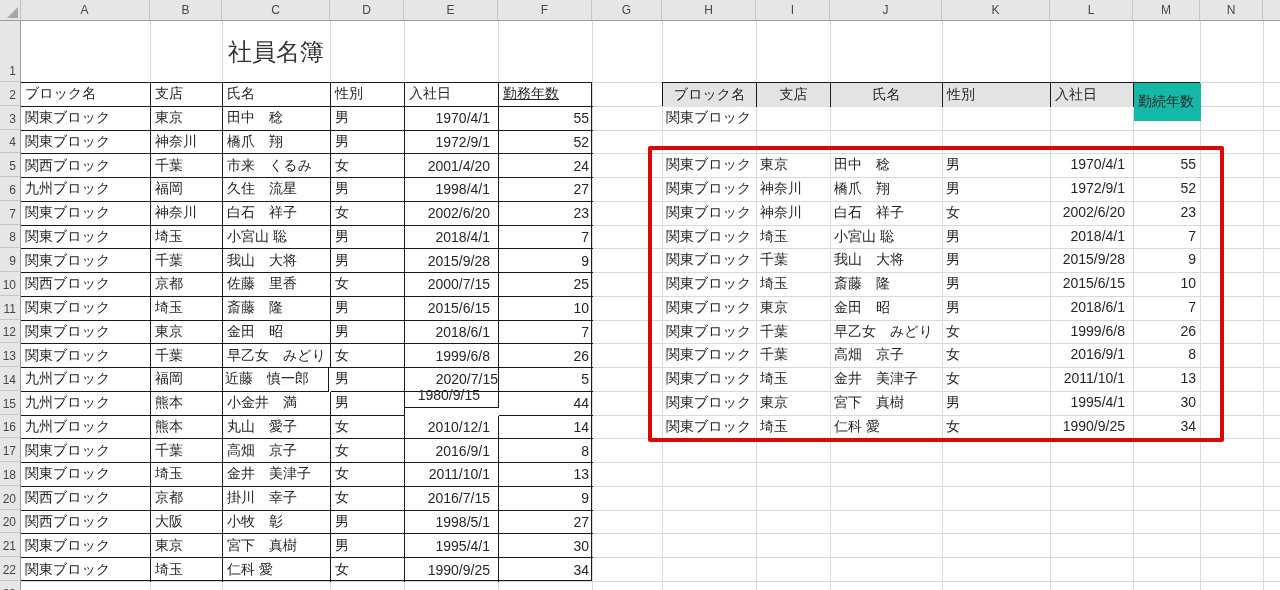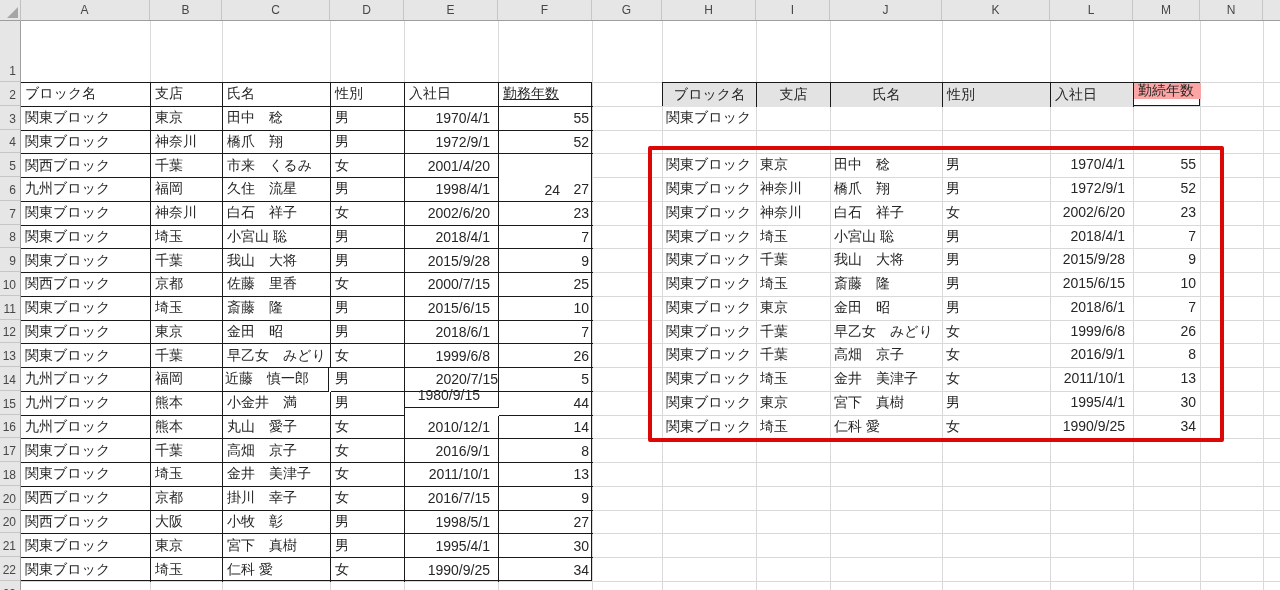--- a/index.html
+++ b/index.html
@@ -107,20 +107,21 @@
       <div class="abs gl" style="left: 20px; top: 414.5px; width: 1260px; height: 1px; background: rgb(217, 217, 217);"></div>
       <div class="abs gl" style="left: 20px; top: 438.25px; width: 1260px; height: 1px; background: rgb(217, 217, 217);"></div>
       <div class="abs gl" style="left: 20px; top: 462px; width: 1260px; height: 1px; background: rgb(217, 217, 217);"></div>
       <div class="abs gl" style="left: 20px; top: 485.75px; width: 1260px; height: 1px; background: rgb(217, 217, 217);"></div>
       <div class="abs gl" style="left: 20px; top: 509.5px; width: 1260px; height: 1px; background: rgb(217, 217, 217);"></div>
       <div class="abs gl" style="left: 20px; top: 533.25px; width: 1260px; height: 1px; background: rgb(217, 217, 217);"></div>
       <div class="abs gl" style="left: 20px; top: 557px; width: 1260px; height: 1px; background: rgb(217, 217, 217);"></div>
       <div class="abs gl" style="left: 20px; top: 580.75px; width: 1260px; height: 1px; background: rgb(217, 217, 217);"></div>
     </div>
 
+  <div id="title-cell" class="abs cell" style="left: 222px; top: 36px; width: 108px;">社員名簿</div>
 
   <div id="left-table" class="abs" style="left: 20px; top: 82px; width: 572px; height: 498.75px; border-color: rgb(26, 26, 26);">
       <div class="tcell" style="left: 0px; top: 0px; width: 130px; height: 23.75px; border-right: 1px solid rgb(26, 26, 26); border-bottom: 1px solid rgb(26, 26, 26); padding-left: 4px;">ブロック名</div>
       <div class="tcell" style="left: 130px; top: 0px; width: 72px; height: 23.75px; border-right: 1px solid rgb(26, 26, 26); border-bottom: 1px solid rgb(26, 26, 26); padding-left: 4px;">支店</div>
       <div class="tcell" style="left: 202px; top: 0px; width: 108px; height: 23.75px; border-right: 1px solid rgb(26, 26, 26); border-bottom: 1px solid rgb(26, 26, 26); padding-left: 4px;">氏名</div>
       <div class="tcell" style="left: 310px; top: 0px; width: 74px; height: 23.75px; border-right: 1px solid rgb(26, 26, 26); border-bottom: 1px solid rgb(26, 26, 26); padding-left: 4px;">性別</div>
       <div class="tcell" style="left: 384px; top: 0px; width: 94px; height: 23.75px; border-right: 1px solid rgb(26, 26, 26); border-bottom: 1px solid rgb(26, 26, 26); padding-left: 4px;">入社日</div>
       <div class="tcell" style="left: 478px; top: 0px; width: 94px; height: 23.75px; border-right: none; border-bottom: 1px solid rgb(26, 26, 26); padding-left: 4px; text-decoration: underline;">勤務年数</div>
       <div class="tcell" style="left: 0px; top: 23.75px; width: 130px; height: 23.75px; border-right: 1px solid rgb(26, 26, 26); border-bottom: 1px solid rgb(26, 26, 26); padding-left: 4px;">関東ブロック</div>
       <div class="tcell" style="left: 130px; top: 23.75px; width: 72px; height: 23.75px; border-right: 1px solid rgb(26, 26, 26); border-bottom: 1px solid rgb(26, 26, 26); padding-left: 4px;">東京</div>
@@ -132,21 +133,21 @@
       <div class="tcell" style="left: 130px; top: 47.5px; width: 72px; height: 23.75px; border-right: 1px solid rgb(26, 26, 26); border-bottom: 1px solid rgb(26, 26, 26); padding-left: 4px;">神奈川</div>
       <div class="tcell" style="left: 202px; top: 47.5px; width: 108px; height: 23.75px; border-right: 1px solid rgb(26, 26, 26); border-bottom: 1px solid rgb(26, 26, 26); padding-left: 4px;">橋爪　翔</div>
       <div class="tcell" style="left: 310px; top: 47.5px; width: 74px; height: 23.75px; border-right: 1px solid rgb(26, 26, 26); border-bottom: 1px solid rgb(26, 26, 26); padding-left: 4px;">男</div>
       <div class="tcell" style="left: 384px; top: 47.5px; width: 94px; height: 23.75px; border-right: 1px solid rgb(26, 26, 26); border-bottom: 1px solid rgb(26, 26, 26); justify-content: flex-end; padding-right: 8px;">1972/9/1</div>
       <div class="tcell" style="left: 478px; top: 47.5px; width: 94px; height: 23.75px; border-right: none; border-bottom: 1px solid rgb(26, 26, 26); justify-content: flex-end; padding-right: 4px;">52</div>
       <div class="tcell" style="left: 0px; top: 71.25px; width: 130px; height: 23.75px; border-right: 1px solid rgb(26, 26, 26); border-bottom: 1px solid rgb(26, 26, 26); padding-left: 4px;">関西ブロック</div>
       <div class="tcell" style="left: 130px; top: 71.25px; width: 72px; height: 23.75px; border-right: 1px solid rgb(26, 26, 26); border-bottom: 1px solid rgb(26, 26, 26); padding-left: 4px;">千葉</div>
       <div class="tcell" style="left: 202px; top: 71.25px; width: 108px; height: 23.75px; border-right: 1px solid rgb(26, 26, 26); border-bottom: 1px solid rgb(26, 26, 26); padding-left: 4px;">市来　くるみ</div>
       <div class="tcell" style="left: 310px; top: 71.25px; width: 74px; height: 23.75px; border-right: 1px solid rgb(26, 26, 26); border-bottom: 1px solid rgb(26, 26, 26); padding-left: 4px;">女</div>
       <div class="tcell" style="left: 384px; top: 71.25px; width: 94px; height: 23.75px; border-right: 1px solid rgb(26, 26, 26); border-bottom: 1px solid rgb(26, 26, 26); justify-content: flex-end; padding-right: 8px;">2001/4/20</div>
-      <div class="tcell" style="left: 456px; top: 71.25px; width: 94px; height: 23.75px; border-right: none; border-bottom: 1px solid rgb(26, 26, 26); justify-content: flex-end; padding-right: 11px; margin-top: 24px;">24</div>
+      <div class="tcell" style="left: 478px; top: 71.25px; width: 94px; height: 23.75px; border-right: none; border-bottom: 1px solid rgb(26, 26, 26); justify-content: flex-end; padding-right: 4px;">24</div>
       <div class="tcell" style="left: 0px; top: 95px; width: 130px; height: 23.75px; border-right: 1px solid rgb(26, 26, 26); border-bottom: 1px solid rgb(26, 26, 26); padding-left: 4px;">九州ブロック</div>
       <div class="tcell" style="left: 130px; top: 95px; width: 72px; height: 23.75px; border-right: 1px solid rgb(26, 26, 26); border-bottom: 1px solid rgb(26, 26, 26); padding-left: 4px;">福岡</div>
       <div class="tcell" style="left: 202px; top: 95px; width: 108px; height: 23.75px; border-right: 1px solid rgb(26, 26, 26); border-bottom: 1px solid rgb(26, 26, 26); padding-left: 4px;">久住　流星</div>
       <div class="tcell" style="left: 310px; top: 95px; width: 74px; height: 23.75px; border-right: 1px solid rgb(26, 26, 26); border-bottom: 1px solid rgb(26, 26, 26); padding-left: 4px;">男</div>
       <div class="tcell" style="left: 384px; top: 95px; width: 94px; height: 23.75px; border-right: 1px solid rgb(26, 26, 26); border-bottom: 1px solid rgb(26, 26, 26); justify-content: flex-end; padding-right: 8px;">1998/4/1</div>
       <div class="tcell" style="left: 478px; top: 95px; width: 94px; height: 23.75px; border-right: none; border-bottom: 1px solid rgb(26, 26, 26); justify-content: flex-end; padding-right: 4px;">27</div>
       <div class="tcell" style="left: 0px; top: 118.75px; width: 130px; height: 23.75px; border-right: 1px solid rgb(26, 26, 26); border-bottom: 1px solid rgb(26, 26, 26); padding-left: 4px;">関東ブロック</div>
       <div class="tcell" style="left: 130px; top: 118.75px; width: 72px; height: 23.75px; border-right: 1px solid rgb(26, 26, 26); border-bottom: 1px solid rgb(26, 26, 26); padding-left: 4px;">神奈川</div>
       <div class="tcell" style="left: 202px; top: 118.75px; width: 108px; height: 23.75px; border-right: 1px solid rgb(26, 26, 26); border-bottom: 1px solid rgb(26, 26, 26); padding-left: 4px;">白石　祥子</div>
       <div class="tcell" style="left: 310px; top: 118.75px; width: 74px; height: 23.75px; border-right: 1px solid rgb(26, 26, 26); border-bottom: 1px solid rgb(26, 26, 26); padding-left: 4px;">女</div>
@@ -242,21 +243,21 @@
       <div class="tcell" style="left: 310px; top: 475px; width: 74px; height: 23.75px; border-right: 1px solid rgb(26, 26, 26); border-bottom: none; padding-left: 4px;">女</div>
       <div class="tcell" style="left: 384px; top: 475px; width: 94px; height: 23.75px; border-right: 1px solid rgb(26, 26, 26); border-bottom: none; justify-content: flex-end; padding-right: 8px;">1990/9/25</div>
       <div class="tcell" style="left: 478px; top: 475px; width: 94px; height: 23.75px; border-right: none; border-bottom: none; justify-content: flex-end; padding-right: 4px;">34</div>
     </div>
   <div id="right-header" class="abs" style="left: 662px; top: 82px; width: 538px; height: 23.75px; border-color: rgb(26, 26, 26);">
       <div class="tcell" style="left: 0px; top: 0px; width: 94px; height: 23.75px; background: rgb(227, 227, 227); justify-content: center; padding-left: 0px; border-right: 1px solid rgb(26, 26, 26);">ブロック名</div>
       <div class="tcell" style="left: 94px; top: 0px; width: 74px; height: 23.75px; background: rgb(227, 227, 227); justify-content: center; padding-left: 0px; border-right: 1px solid rgb(26, 26, 26);">支店</div>
       <div class="tcell" style="left: 168px; top: 0px; width: 112px; height: 23.75px; background: rgb(227, 227, 227); justify-content: center; padding-left: 0px; border-right: 1px solid rgb(26, 26, 26);">氏名</div>
       <div class="tcell" style="left: 280px; top: 0px; width: 108px; height: 23.75px; background: rgb(227, 227, 227); justify-content: flex-start; padding-left: 4px; border-right: 1px solid rgb(26, 26, 26);">性別</div>
       <div class="tcell" style="left: 388px; top: 0px; width: 83px; height: 23.75px; background: rgb(227, 227, 227); justify-content: flex-start; padding-left: 4px; border-right: 1px solid rgb(26, 26, 26);">入社日</div>
-      <div class="tcell" style="left: 471px; top: 0px; width: 67px; height: 16px; background: #fca5a5; justify-content: flex-start; padding-left: 4px; border-right: none;">勤続年数</div>
+      <div class="tcell" style="left: 471px; top: 0px; width: 67px; height: 38px; background: #14b8a6; justify-content: flex-start; padding-left: 4px; border-right: none;">勤続年数</div>
     </div>
   <div id="criteria-cell" class="abs cell" style="left: 666px; top: 105.75px; height: 23.75px; line-height: 23.75px;">関東ブロック</div>
   <div id="right-data">
       <div class="abs cell" style="left: 662px; top: 153.25px; width: 94px; height: 23.75px; line-height: 23.75px; padding-left: 4px; box-sizing: border-box;">関東ブロック</div>
       <div class="abs cell" style="left: 756px; top: 153.25px; width: 74px; height: 23.75px; line-height: 23.75px; padding-left: 4px; box-sizing: border-box;">東京</div>
       <div class="abs cell" style="left: 830px; top: 153.25px; width: 112px; height: 23.75px; line-height: 23.75px; padding-left: 4px; box-sizing: border-box;">田中　稔</div>
       <div class="abs cell" style="left: 942px; top: 153.25px; width: 108px; height: 23.75px; line-height: 23.75px; padding-left: 4px; box-sizing: border-box;">男</div>
       <div class="abs cell" style="left: 1050px; top: 153.25px; width: 83px; height: 23.75px; line-height: 23.75px; text-align: right; padding-right: 8px; box-sizing: border-box;">1970/4/1</div>
       <div class="abs cell" style="left: 1133px; top: 153.25px; width: 67px; height: 23.75px; line-height: 23.75px; text-align: right; padding-right: 4px; box-sizing: border-box;">55</div>
       <div class="abs cell" style="left: 662px; top: 177px; width: 94px; height: 23.75px; line-height: 23.75px; padding-left: 4px; box-sizing: border-box;">関東ブロック</div>

